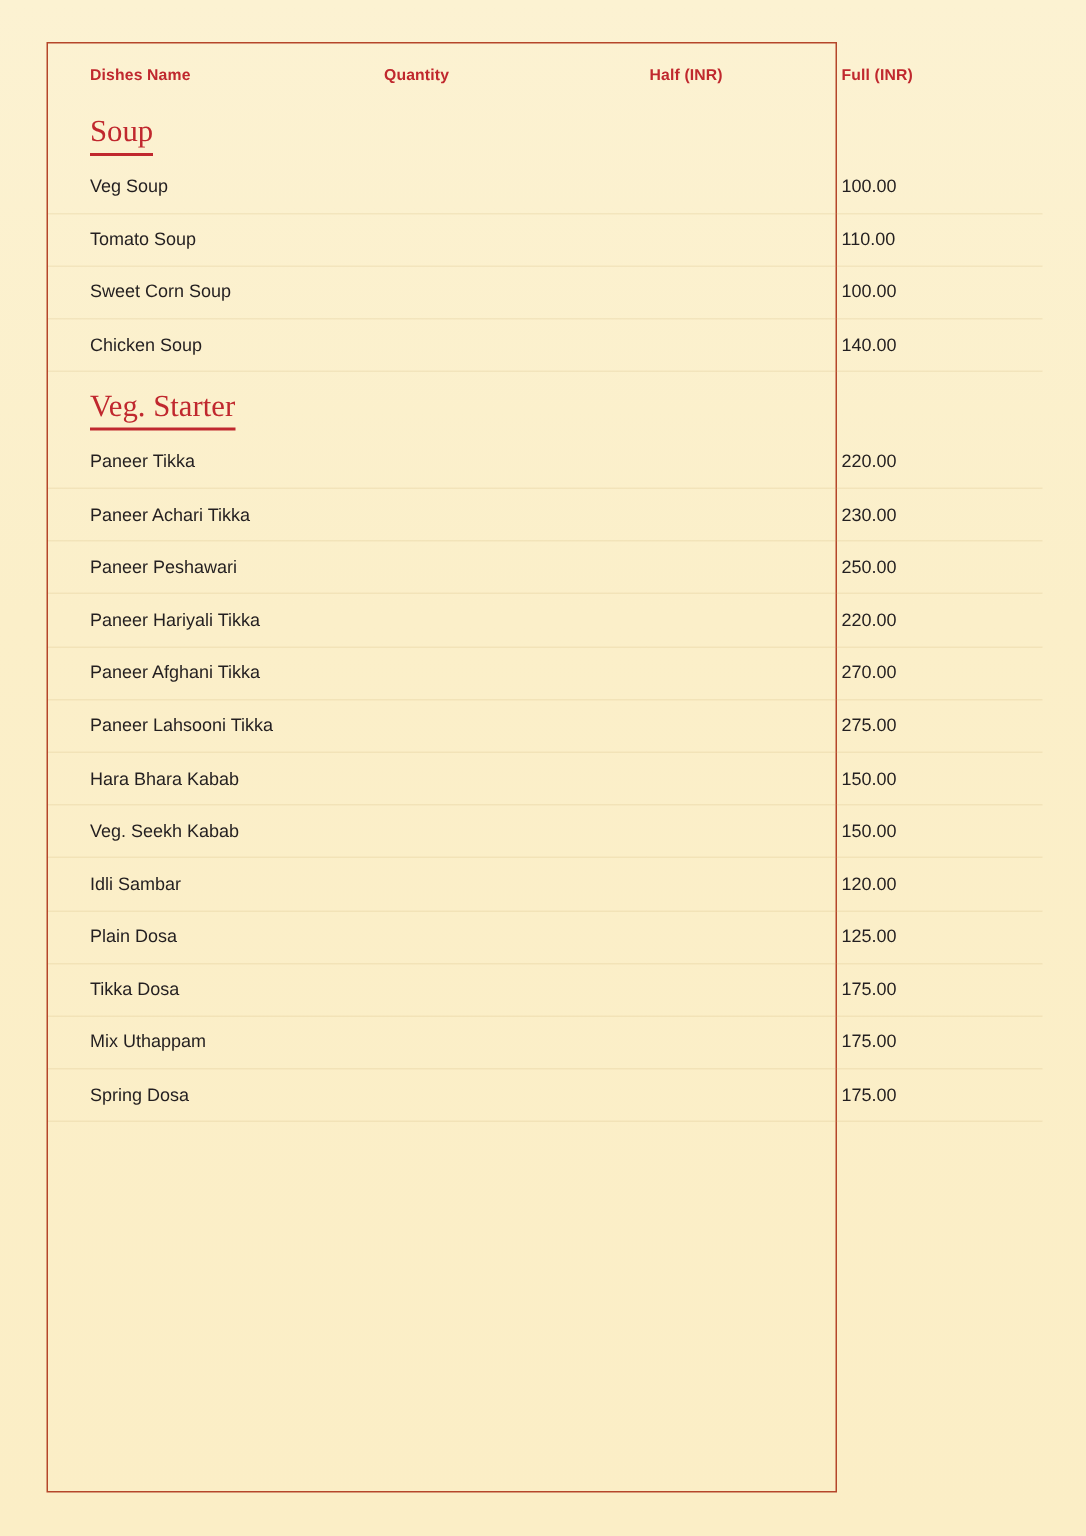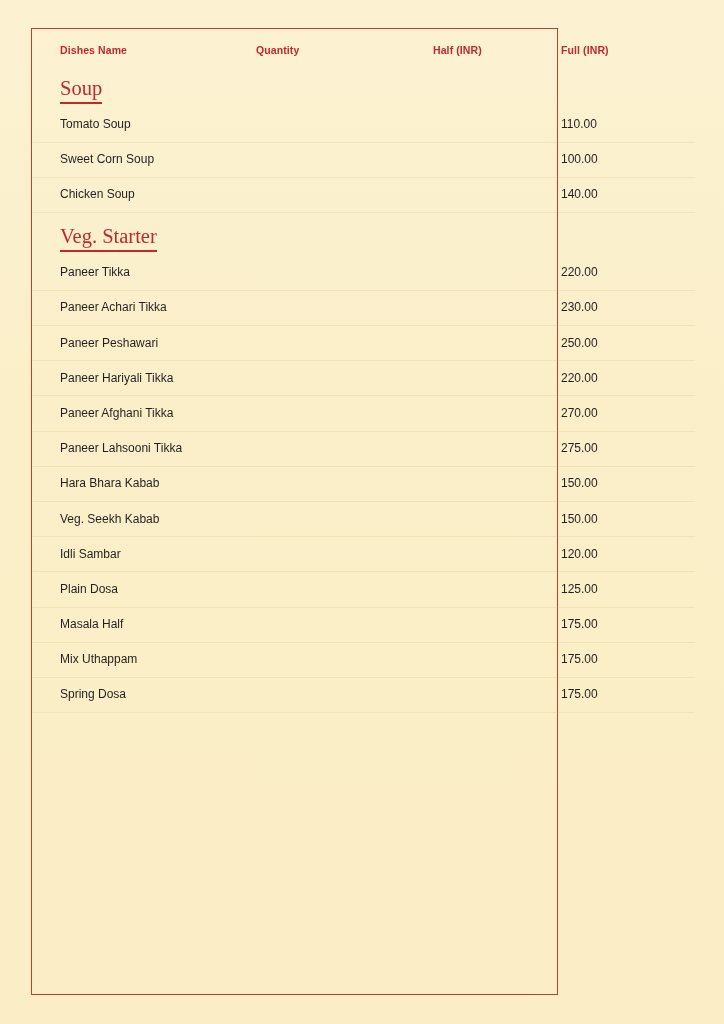--- a/index.html
+++ b/index.html
@@ -103,20 +103,26 @@
           <th class="h-qty">Quantity</th>
           <th class="h-half">Half (INR)</th>
           <th class="h-full">Full (INR)</th>
         </tr>
       </thead>
       <tbody id="menu-body">
           <tr class="section-row">
             <td colspan="4"><span class="section-title">Soup</span></td>
           </tr>
           <tr class="item-row">
+            <td class="cell-name">Veg Soup</td>
+            <td class="cell-qty"></td>
+            <td class="cell-half price"></td>
+            <td class="cell-full price">100.00</td>
+          </tr>
+          <tr class="item-row">
             <td class="cell-name">Tomato Soup</td>
             <td class="cell-qty"></td>
             <td class="cell-half price"></td>
             <td class="cell-full price">110.00</td>
           </tr>
           <tr class="item-row">
             <td class="cell-name">Sweet Corn Soup</td>
             <td class="cell-qty"></td>
             <td class="cell-half price"></td>
             <td class="cell-full price">100.00</td>
@@ -184,21 +190,21 @@
             <td class="cell-half price"></td>
             <td class="cell-full price">120.00</td>
           </tr>
           <tr class="item-row">
             <td class="cell-name">Plain Dosa</td>
             <td class="cell-qty"></td>
             <td class="cell-half price"></td>
             <td class="cell-full price">125.00</td>
           </tr>
           <tr class="item-row">
-            <td class="cell-name">Masala Half</td>
+            <td class="cell-name">Tikka Dosa</td>
             <td class="cell-qty"></td>
             <td class="cell-half price"></td>
             <td class="cell-full price">175.00</td>
           </tr>
           <tr class="item-row">
             <td class="cell-name">Mix Uthappam</td>
             <td class="cell-qty"></td>
             <td class="cell-half price"></td>
             <td class="cell-full price">175.00</td>
           </tr>

